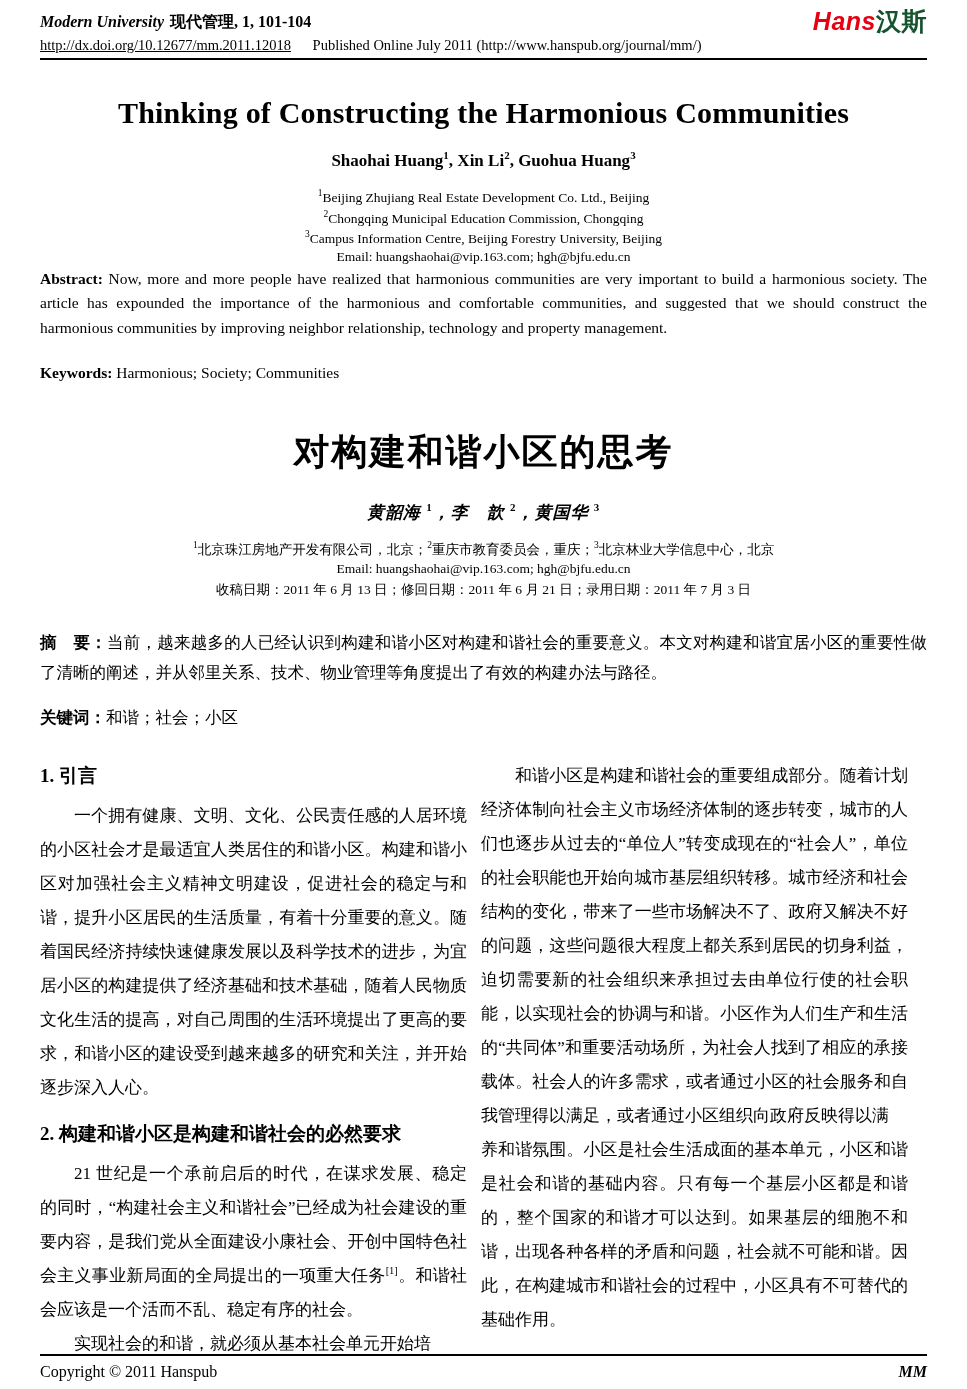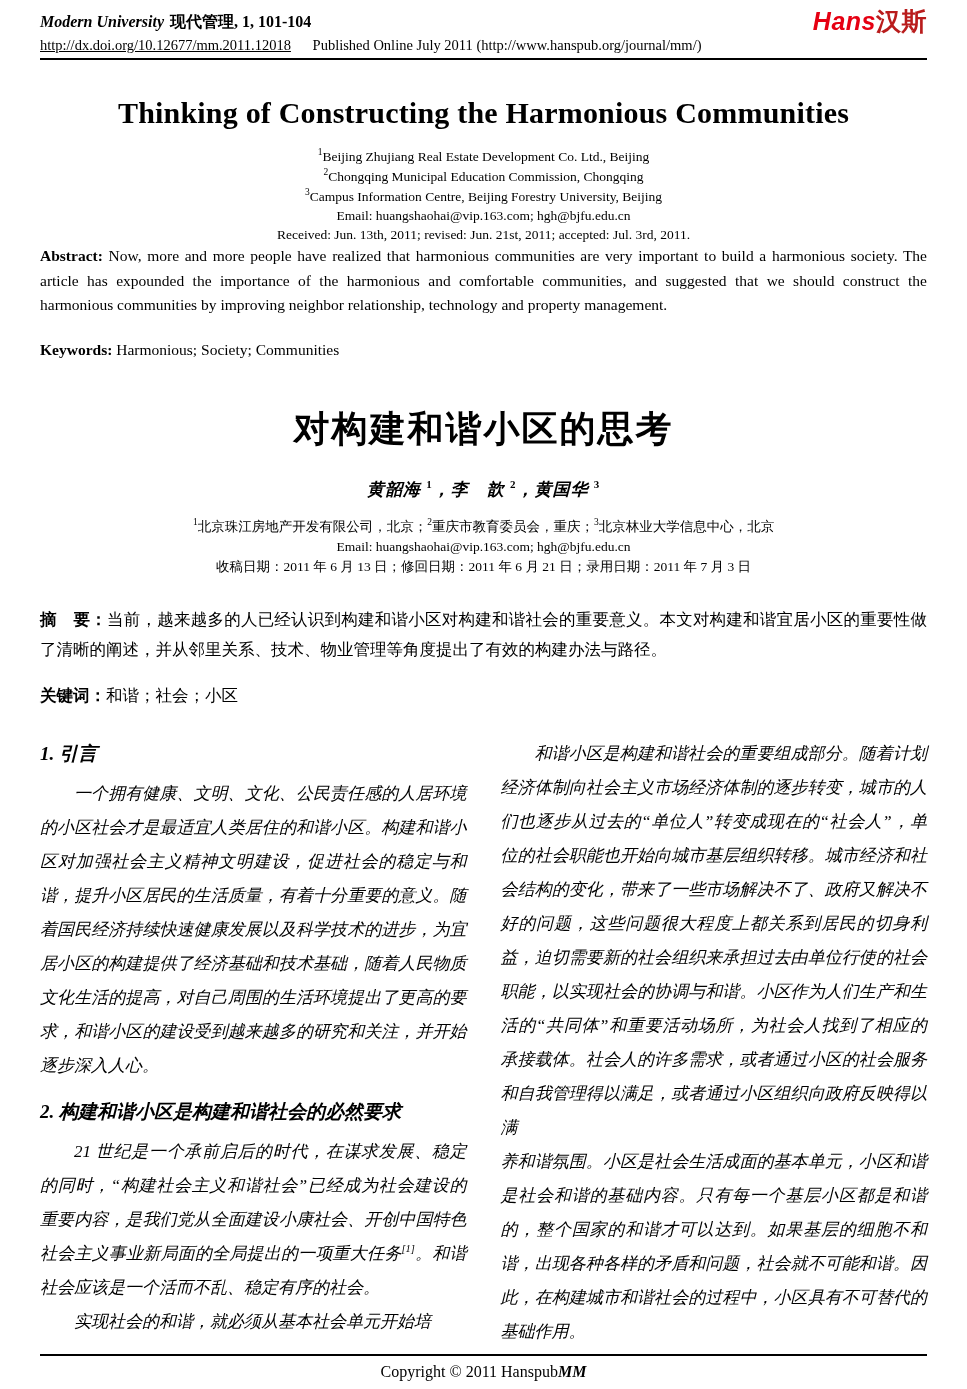--- a/index.html
+++ b/index.html
@@ -17,21 +17,21 @@
     overflow:hidden;
   }
 
   
   .header-top { display:flex; justify-content:space-between; align-items:flex-start; }
   .journal-line { font-size:16px; font-weight:bold; padding-top:4px; }
   .journal-en { font-style:italic; }
   .journal-cn { margin-left:6px; }
   .logo { font-family:"Liberation Sans","DejaVu Sans",sans-serif; font-weight:bold; font-size:25px; line-height:1.1; letter-spacing:0.5px; }
   .logo-hans { color:#e60012; font-style:italic; }
-  .logo-cn { color:#b91c1c; }
+  .logo-cn { color:#14532d; }
   .doi-line { font-size:14.5px; margin-top:1px; }
   .doi-link { color:#000; text-decoration:underline; }
   .published { margin-left:18px; }
   .rule { border-top:2px solid #000; margin-top:4px; }
 
   
   .en-title { text-align:center; font-size:30px; font-weight:bold; margin-top:36px; letter-spacing:0.2px; }
   .authors { text-align:center; font-weight:bold; font-size:17px; margin-top:20px; }
   .authors sup { font-size:11px; }
   .affils { text-align:center; font-size:13.5px; line-height:1.4; margin-top:16px; }
@@ -47,34 +47,34 @@
   .cn-authors { text-align:center; font-size:17px; font-weight:bold; font-style:italic; margin-top:24px; letter-spacing:1px; }
   .cn-authors sup { font-size:11px; font-style:normal; }
   .cn-affil { text-align:center; font-size:13.5px; margin-top:14px; line-height:1.5; }
   .cn-affil sup { font-size:9.5px; }
   .cn-abstract { font-size:16.5px; line-height:1.8; text-align:justify; margin-top:28px; }
   .cn-abstract .label { font-weight:bold; }
   .cn-keywords { font-size:16.5px; margin-top:20px; }
   .cn-keywords .label { font-weight:bold; }
 
   
-  .columns { display:flex; gap:34px; margin-top:30px;font-style:italic; }
+  .columns { display:flex; gap:14px; margin-top:30px; }
   .col { width:427px; }
   .sec-heading { font-size:19px; font-weight:bold; margin:4px 0 10px 0; }
   .sec-heading.second { margin-top:16px; }
   .body-para { font-size:17px; line-height:2.0; text-align:justify; text-justify:inter-ideograph; }
   .indent { text-indent:2em; }
   .ref { font-size:10.5px; }
 
   
   .footer {
     position:absolute; left:40px; right:40px; bottom:8px;
     border-top:2px solid #000;
     padding-top:7px;
-    display:flex; justify-content:center;
+    display:flex; justify-content:space-between;
     font-size:16px;
   }
   .footer .abbr { font-weight:bold; font-style:italic; }
 </style>
 </head>
 <body>
 
 <div class="page">
 
   <div class="header">
@@ -88,27 +88,29 @@
     </div>
     <div class="doi-line">
       <a href="#" class="doi-link">http://dx.doi.org/10.12677/mm.2011.12018</a>
       <span class="published">Published Online July 2011 (http://www.hanspub.org/journal/mm/)</span>
     </div>
     <div class="rule"></div>
   </div>
 
   <h1 class="en-title">Thinking of Constructing the Harmonious Communities</h1>
 
+  <div class="authors">
+    <span><span>Shaohai Huang</span><sup>1</sup><span>, </span></span><span><span>Xin Li</span><sup>2</sup><span>, </span></span><span><span>Guohua Huang</span><sup>3</sup><span></span></span>
+  </div>
 
   <div class="affils">
     <div><sup>1</sup><span>Beijing Zhujiang Real Estate Development Co. Ltd., Beijing</span></div>
     <div><sup>2</sup><span>Chongqing Municipal Education Commission, Chongqing</span></div>
     <div><sup>3</sup><span>Campus Information Centre, Beijing Forestry University, Beijing</span></div>
     <div class="meta-line">Email: huangshaohai@vip.163.com; hgh@bjfu.edu.cn</div>
-    <div class="meta-line">Received: Jun. 13th, 2011; revised: Jun. 21st, 2011; accepted: Jul. 3rd, 2011.</div>
   </div>
 
   <p class="abstract">
     <span class="label">Abstract:</span>
     <span>Now, more and more people have realized that harmonious communities are very important to build a harmonious society. The article has expounded the importance of the harmonious and comfortable communities, and suggested that we should construct the harmonious communities by improving neighbor relationship, technology and property management.</span>
   </p>
 
   <p class="keywords">
     <span class="label">Keywords:</span>
     <span>Harmonious; Society; Communities</span>

